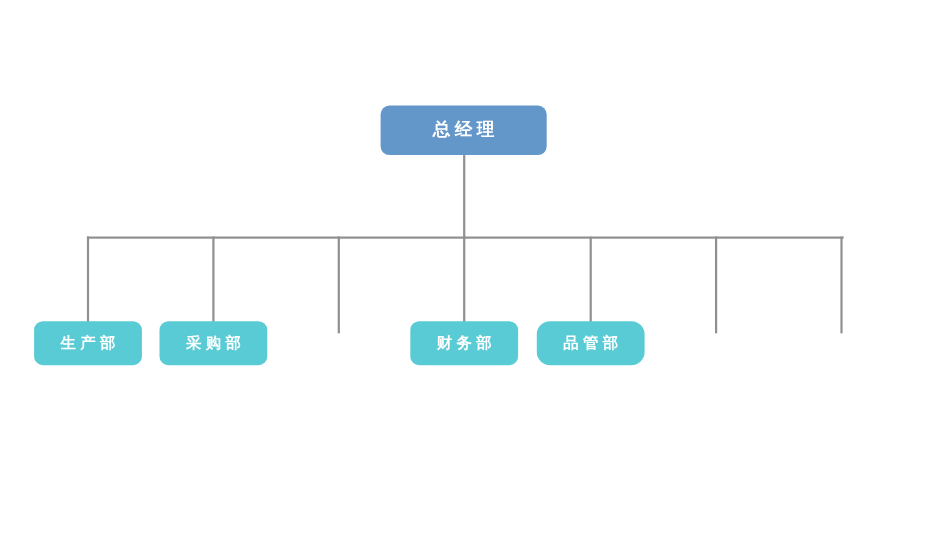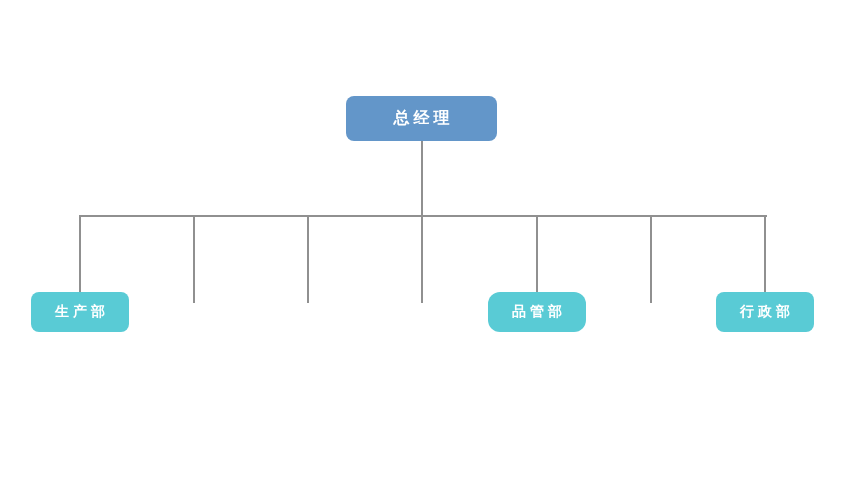--- a/index.html
+++ b/index.html
@@ -82,21 +82,22 @@
   <div class="line drop d2"></div>
   <div class="line drop d3"></div>
   <div class="line drop d4"></div>
   <div class="line drop d5"></div>
   <div class="line drop d6"></div>
 
   <div class="node root">总经理</div>
 
   <div class="node dept d0">生产部</div>
 
+  <div class="node dept d1">采购部</div>
 
 
+  <div class="node dept d3">财务部</div>
 
   <div class="node dept d4">品管部</div>
 
 
-  <div class="node dept d6">行政部</div>
 
 </div>
 
 </body></html>

